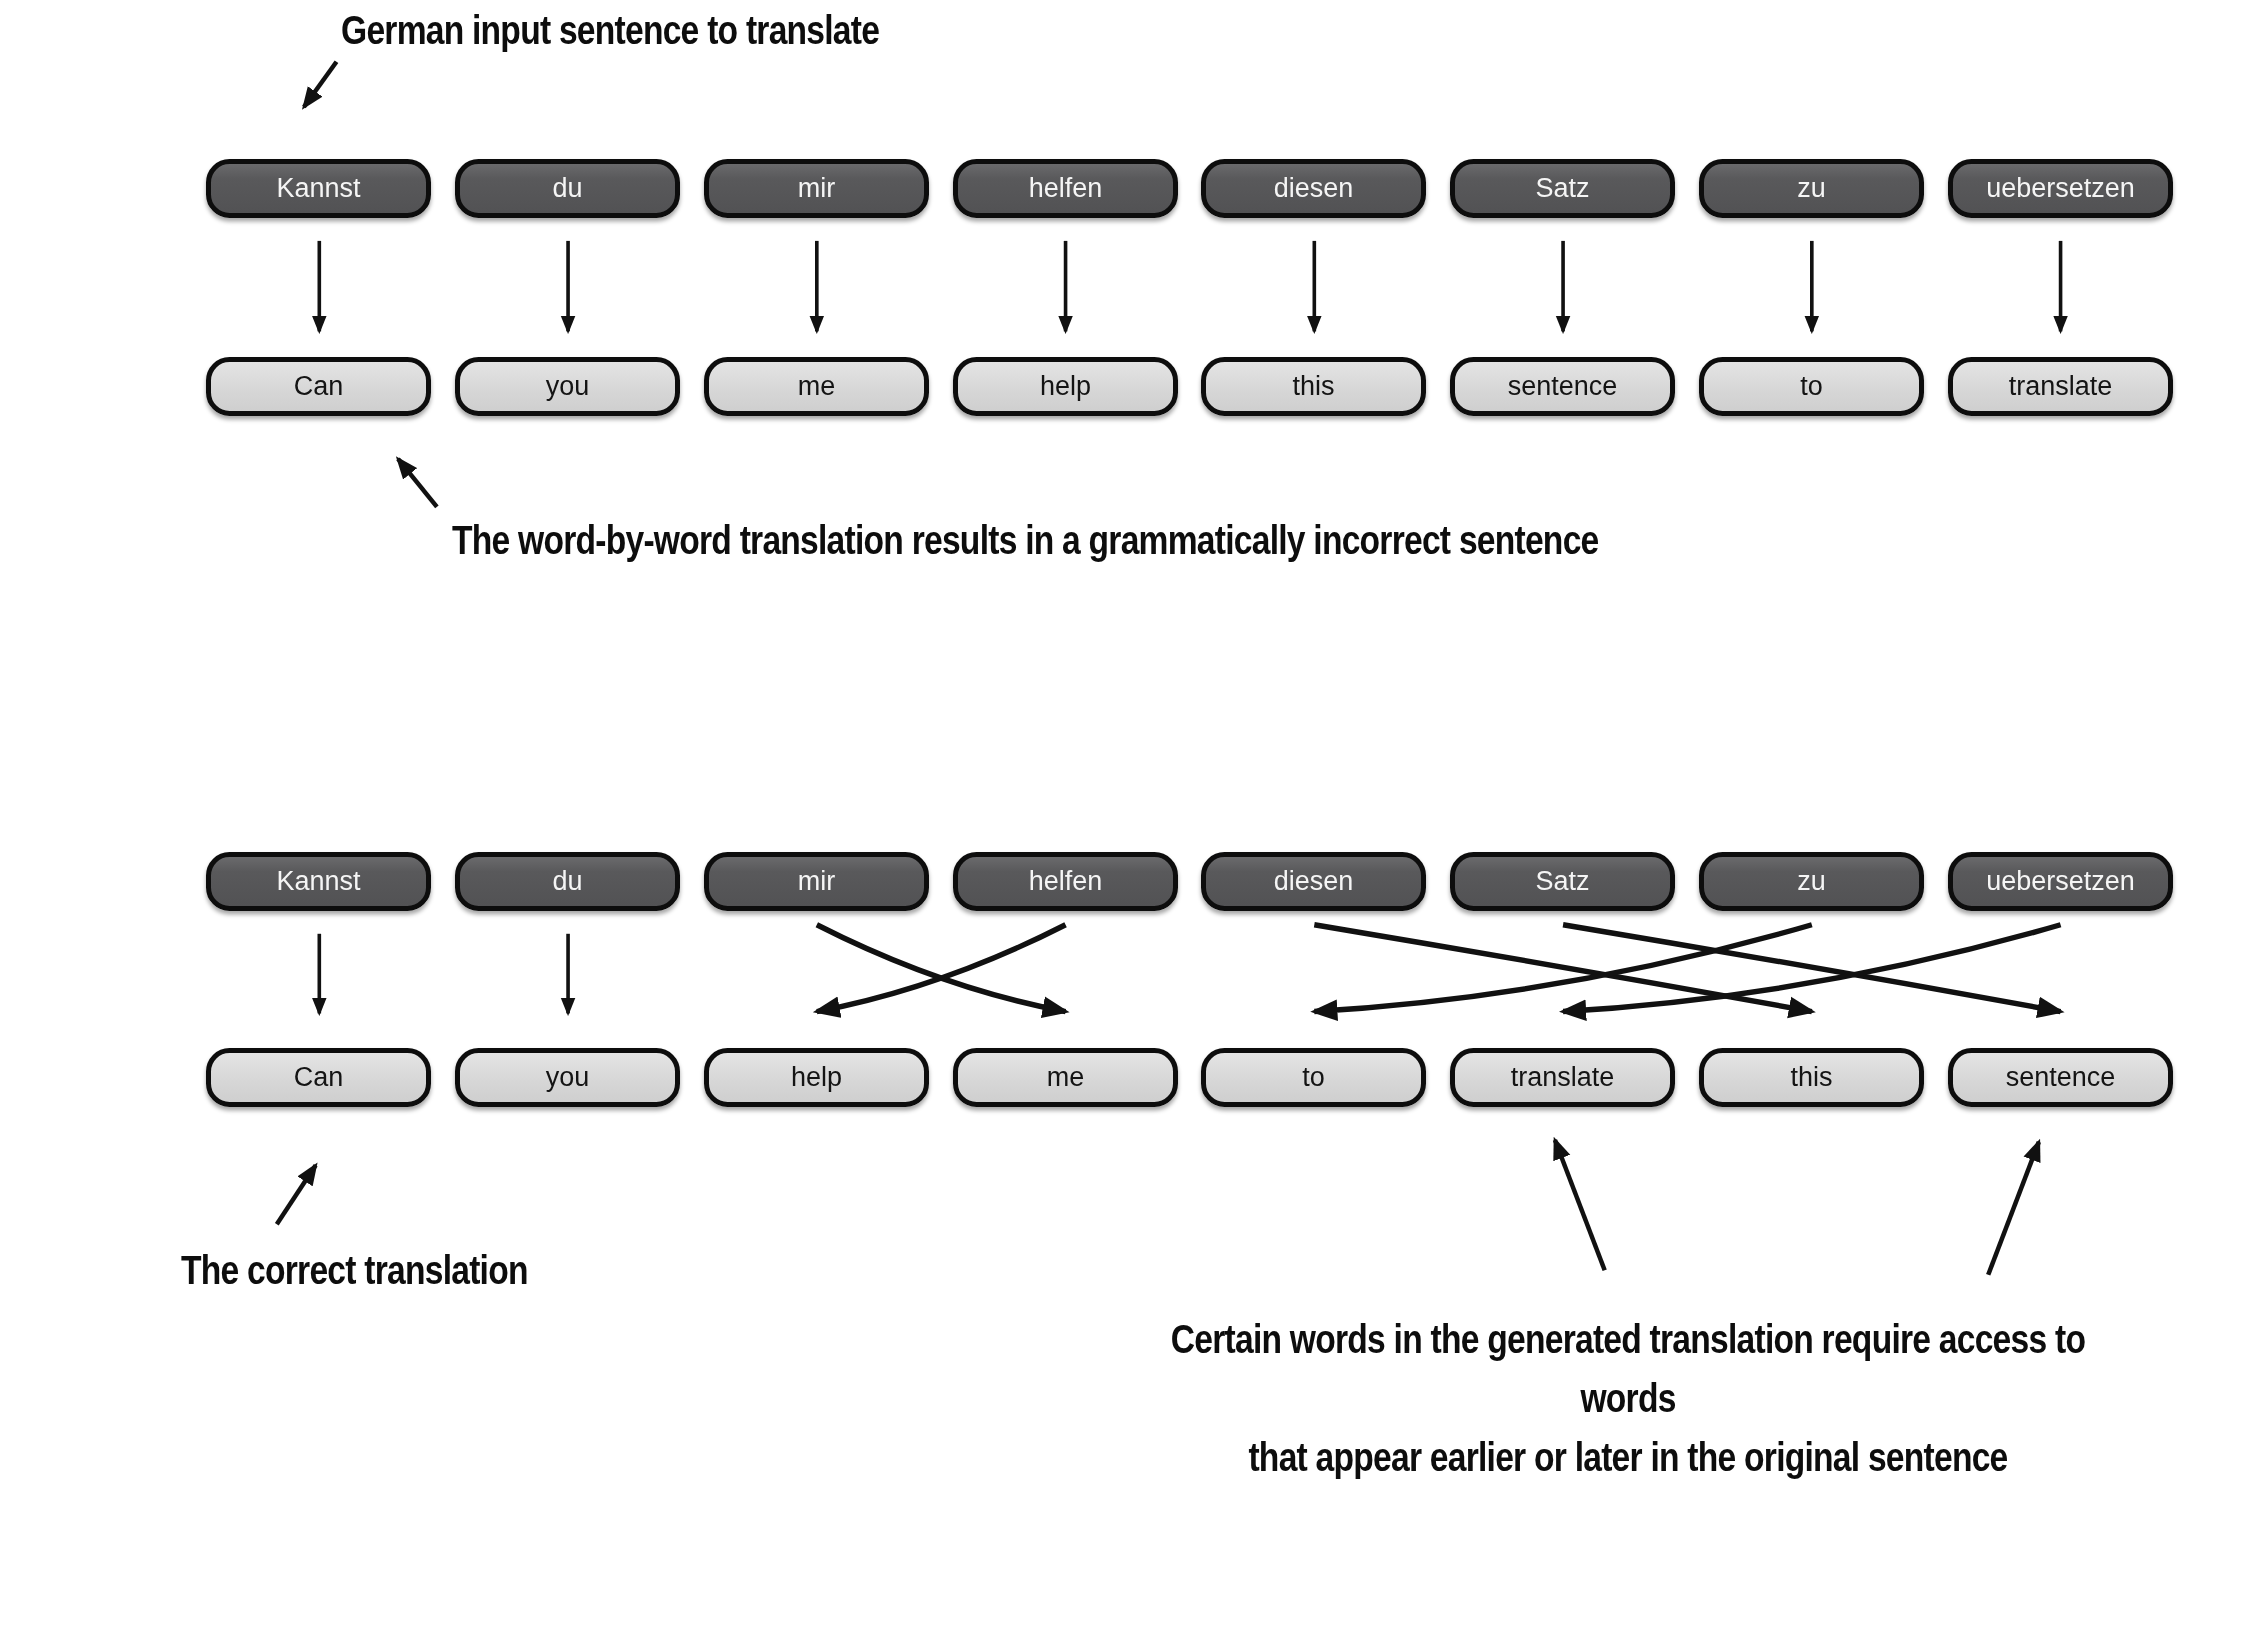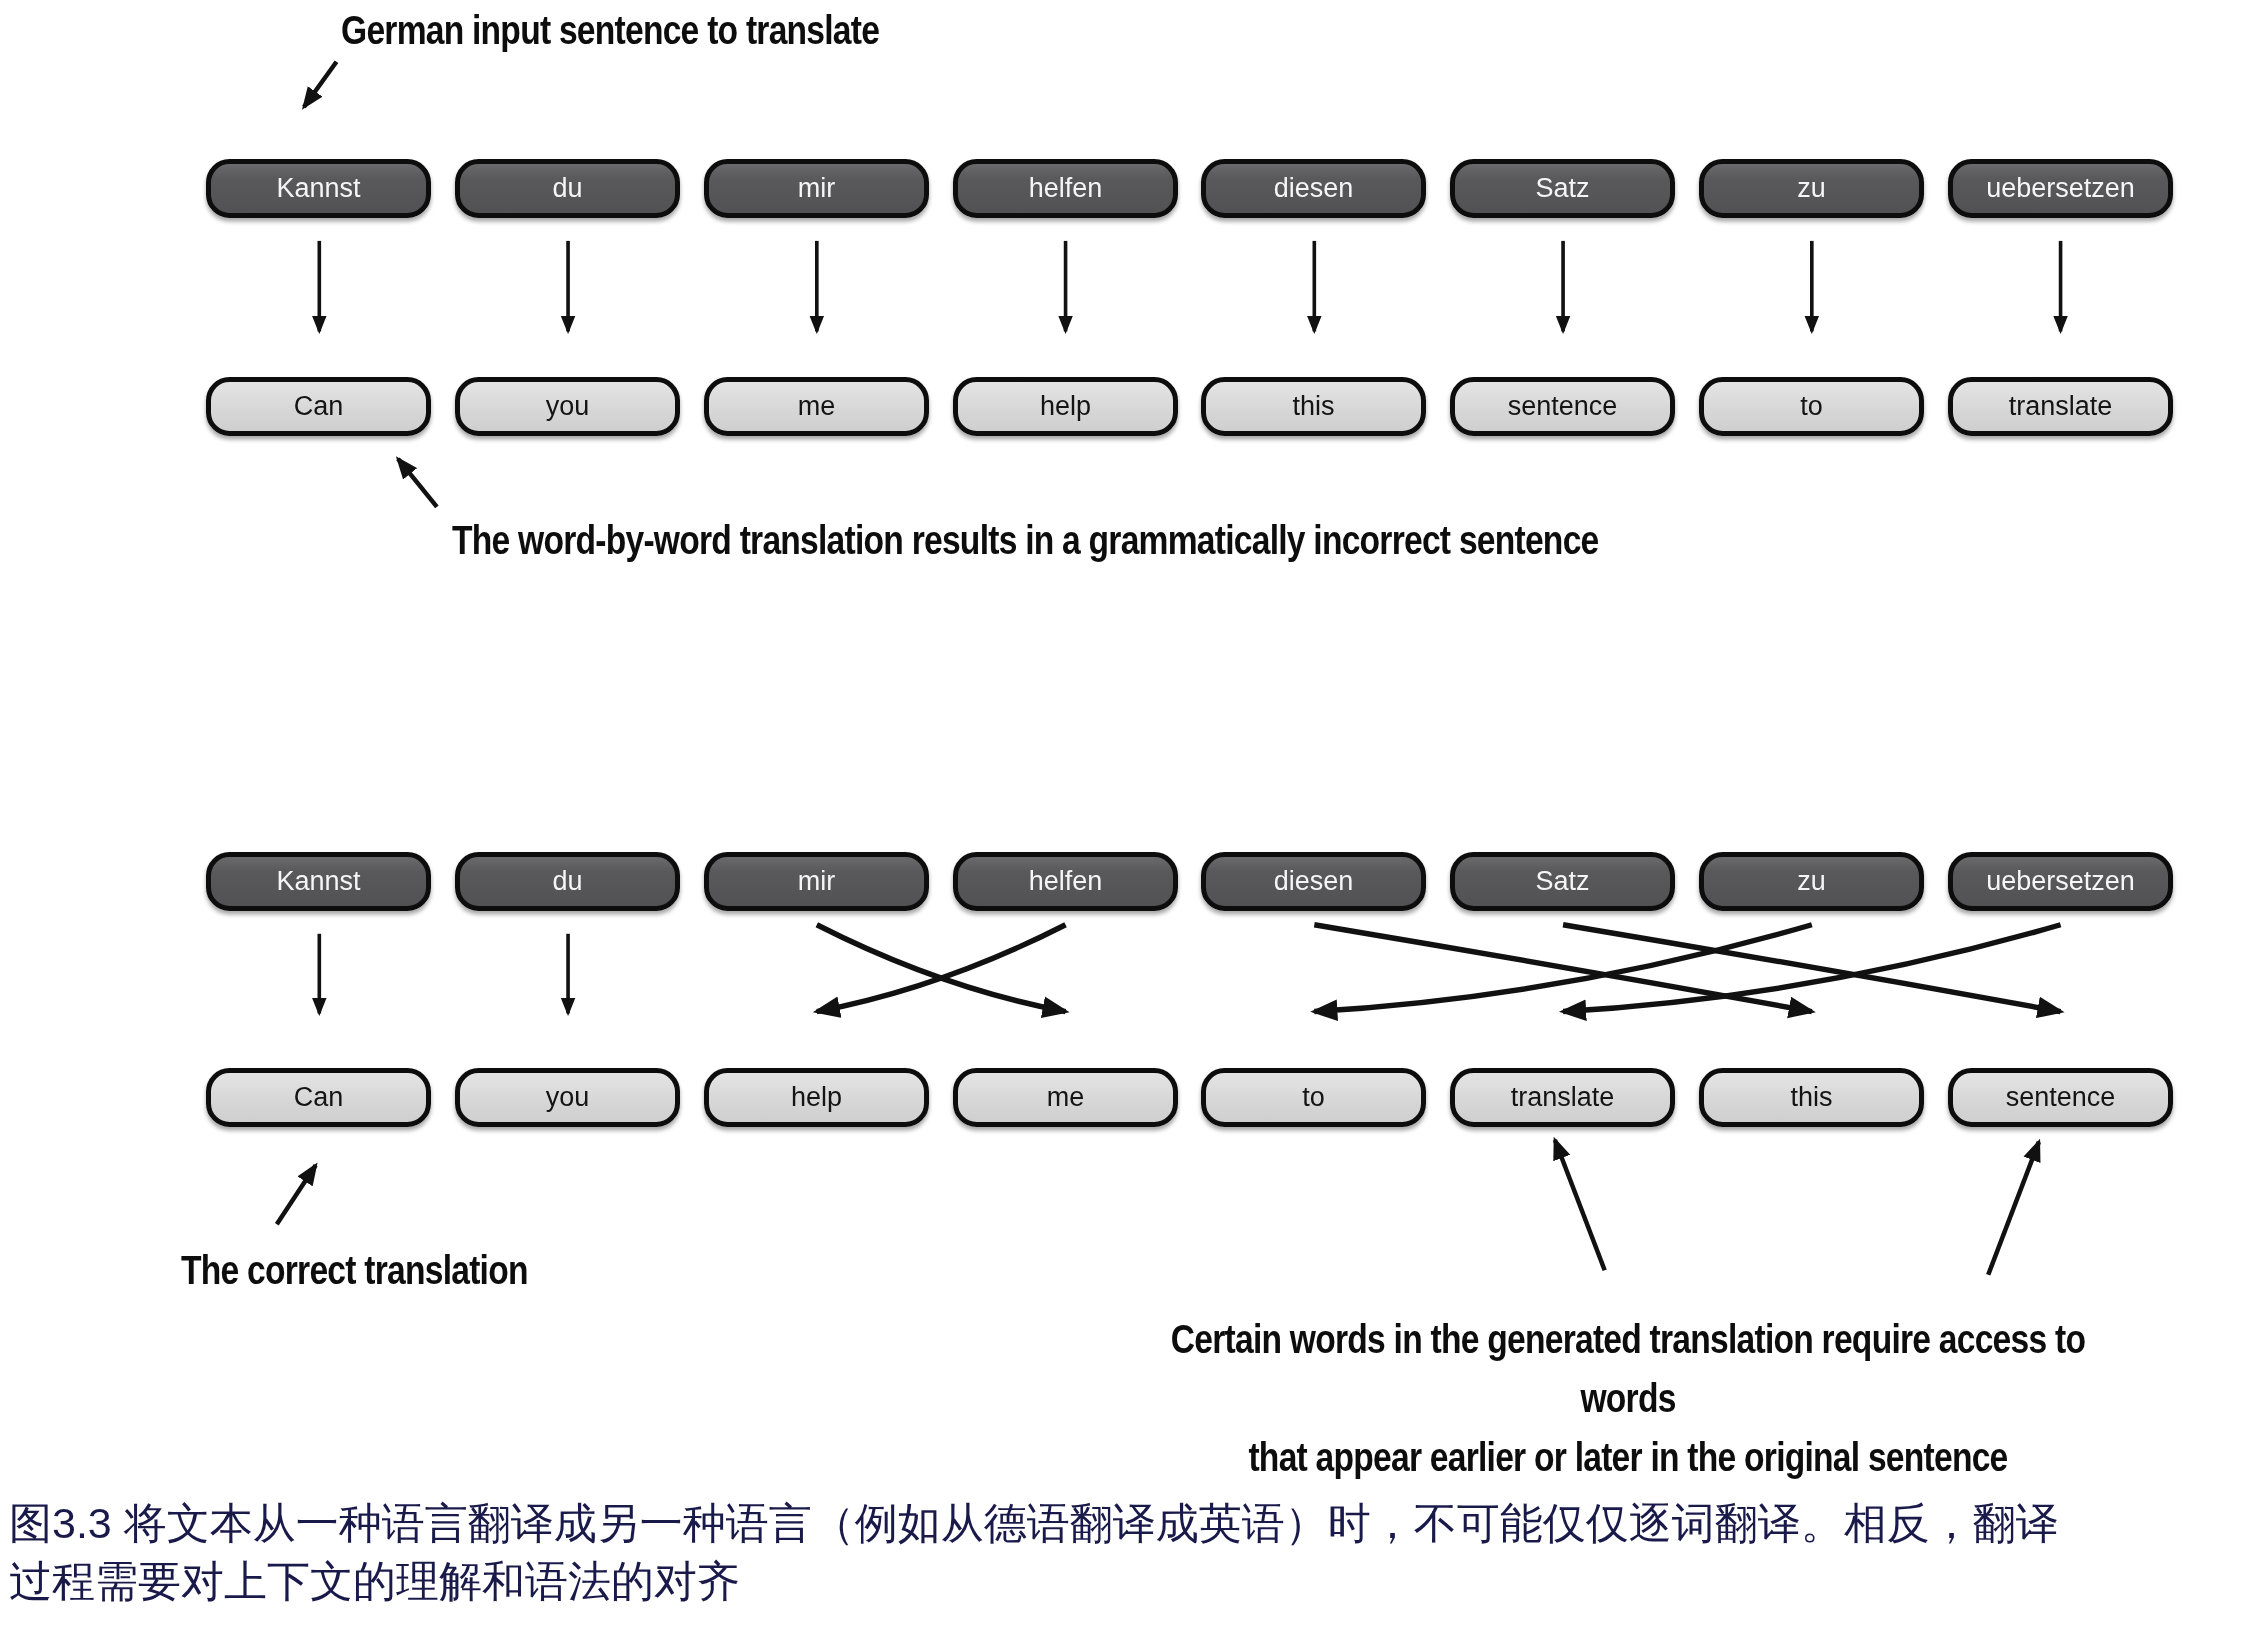--- a/index.html
+++ b/index.html
@@ -16,21 +16,20 @@
     font-size:27px;letter-spacing:0px;white-space:nowrap;
     box-shadow:0 3.6px 4.5px rgba(0,0,0,.35);
   }
   .pill.dark{
     background:linear-gradient(180deg,#6a6a6c 0%,#59595b 30%,#525254 100%);
     color:#f5f5f5;
   }
   .pill.light{
     background:linear-gradient(180deg,#e4e4e4 0%,#d6d6d6 60%,#cfcfcf 100%);
     color:#141414;
-    margin-top:20px;
   }
 
   .annot{
     position:absolute;
     font-weight:700;color:#0d0d0d;
     font-size:40px;line-height:47px;letter-spacing:-0.9px;
     transform:scaleX(0.84);transform-origin:left top;
     white-space:nowrap;
   }
   .annot.centered{
@@ -129,17 +128,15 @@
 
   <div class="annot" style="left:452px;top:517px;">The word-by-word translation results in a grammatically incorrect sentence</div>
 
   <div class="annot" style="left:181px;top:1247px;">The correct translation</div>
 
   <div class="annot centered" style="left:1031px;top:1310px;width:1194px;">
     <div>Certain words in the generated translation require access to words</div>
     <div>that appear earlier or later in the original sentence</div>
   </div>
 
-  <div id="caption">图3.3 将文本从一种语言翻译成另一种语言（例如从德语翻译成英语）时，不可能仅仅逐词翻译。相反，翻译
-过程需要对上下文的理解和语法的对齐</div>
 
 </div>
 
 
 </body></html>

